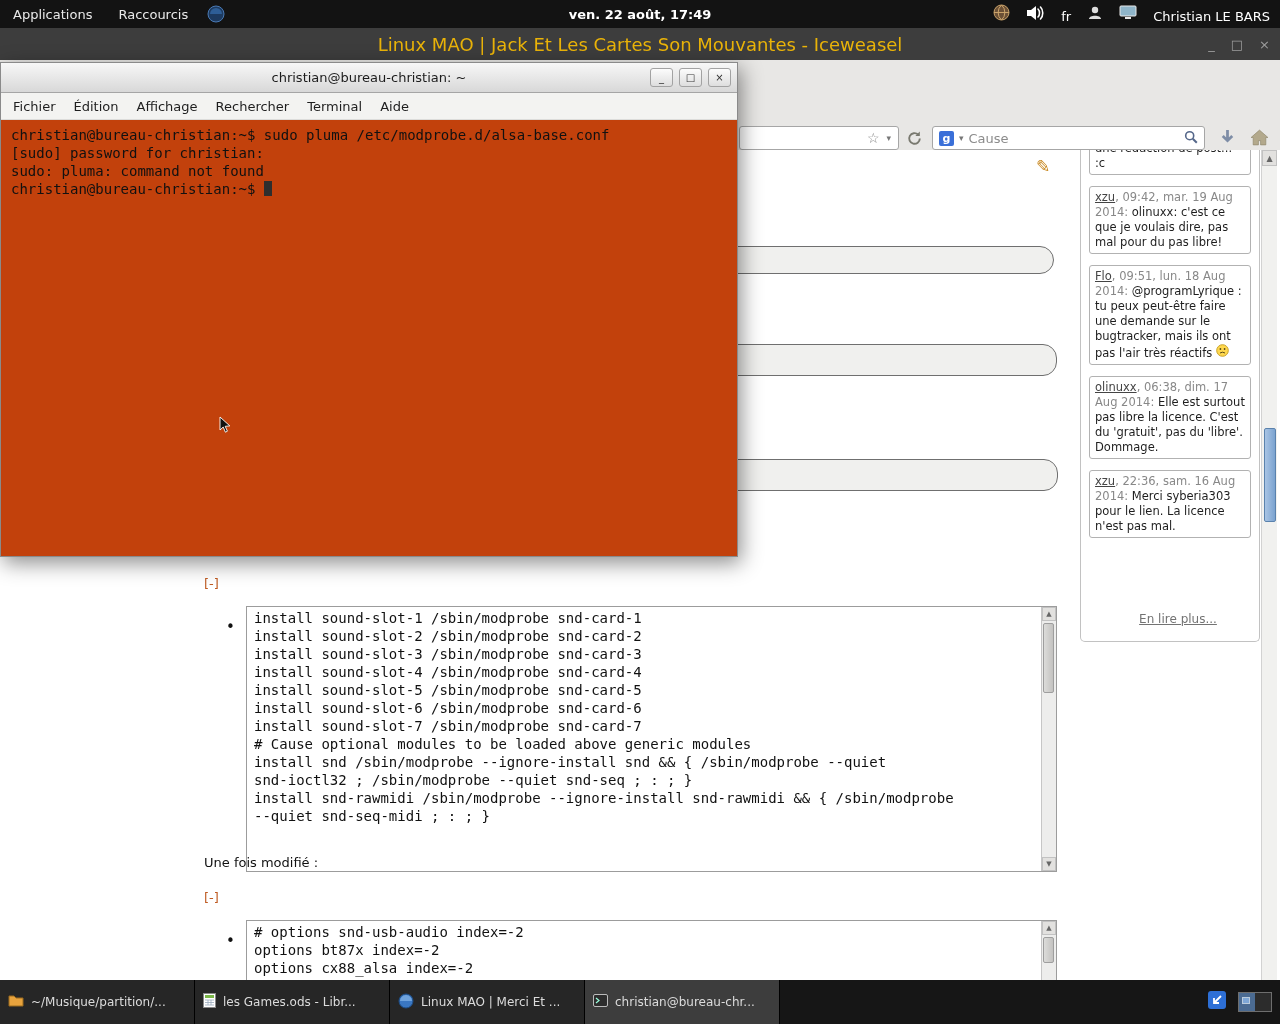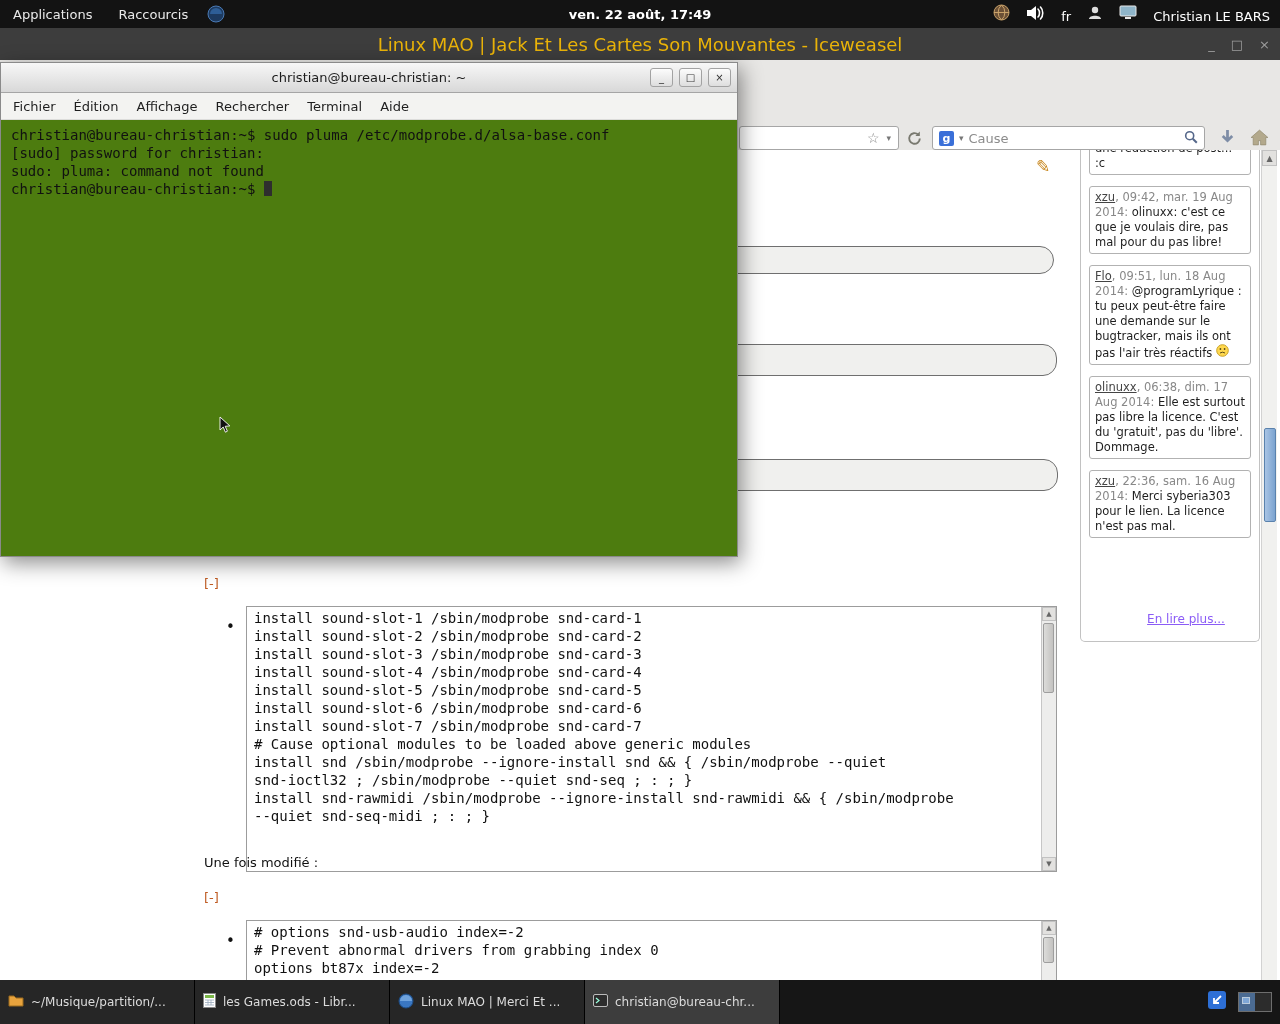--- a/index.html
+++ b/index.html
@@ -60,36 +60,36 @@
   #codebox-1 .sb-thumb{top:16px;height:70px}
   #codebox-2 .sb-thumb{top:16px;height:26px}
 
   
   #shoutbox{position:absolute;left:1080px;top:0;width:180px;height:492px;background:#fff;border:1px solid #c2c2c2;border-top:none;border-radius:0 0 5px 5px;overflow:hidden}
   .shout-box{width:162px;margin:0 auto 11px;border:1px solid #b2b2b2;border-radius:3px;padding:3px 5px;font-size:11.5px;line-height:15px;background:#fff}
   .shout-box:first-child{margin-top:-13px}
   .shout-author{text-decoration:underline;color:#444;cursor:pointer}
   .shout-meta{color:#888}
   .shout-text{color:#1e1e1e}
-  #read-more{position:absolute;left:16px;top:462px;width:100%;text-align:center;font-size:12px;color:#8b5cf6;text-decoration:underline;cursor:pointer}
+  #read-more{position:absolute;left:8px;top:462px;width:100%;text-align:center;font-size:12px;color:#737373;text-decoration:underline;cursor:pointer}
 
   
   #main-scrollbar{position:absolute;left:1261px;top:0;width:16px;height:846px;background:#f1f1ef;border-left:1px solid #d2d2d2}
   #main-scrollbar .sb-btn{height:16px;font-size:8px}
   #main-thumb{position:absolute;left:2px;top:278px;width:12px;height:94px;background:linear-gradient(90deg,#a9c4e4,#7ba3d0);border:1px solid #5a82ad;border-radius:2px}
 
   
   #terminal-window{position:absolute;left:0;top:62px;width:738px;height:495px;z-index:20;background:#fff;border:1px solid #8a8a8a;box-shadow:3px 6px 20px rgba(0,0,0,.45)}
   #terminal-titlebar{position:relative;height:30px;background:linear-gradient(#f7f7f7,#d8d8d8);border-bottom:1px solid #a5a5a5;display:flex;align-items:center;justify-content:center}
   #terminal-title{font-size:13px;font-weight:normal;color:#1c1c1c}
   #terminal-buttons{position:absolute;right:6px;top:5px;display:flex;gap:6px}
   .tbtn{width:23px;height:19px;border:1px solid #a2a2a2;border-radius:3px;background:linear-gradient(#fcfcfc,#dedede);display:flex;align-items:center;justify-content:center;font-size:10px;color:#333}
   #terminal-menubar{height:27px;background:#f3f3f1;border-bottom:1px solid #dcdcda;display:flex;align-items:center;padding:0 3px}
   .tmenu{padding:0 9px;font-size:13px;color:#1e1e1e;height:100%;display:flex;align-items:center}
-  #terminal-screen{position:relative;height:436px;background:#4d7c0f;padding:6px 10px;font-family:"DejaVu Sans Mono","Liberation Mono",monospace;font-size:14px;line-height:18px;color:#111}
+  #terminal-screen{position:relative;height:436px;background:#c2410c;padding:6px 10px;font-family:"DejaVu Sans Mono","Liberation Mono",monospace;font-size:14px;line-height:18px;color:#111}
   .tline{white-space:pre}
   #term-cursor{display:inline-block;width:8px;height:15px;background:#2e2e2e;vertical-align:-2px}
   #mouse-pointer{position:absolute;left:218px;top:296px}
 
   
   #taskbar{position:absolute;left:0;bottom:0;width:1280px;height:44px;background:#161616;display:flex;align-items:stretch;z-index:50;color:#dcdcdc}
   .task-item{width:195px;display:flex;align-items:center;gap:7px;padding:0 8px;border-right:1px solid #000;background:#262626;font-size:12px;cursor:pointer;overflow:hidden}
   .task-item .lbl{white-space:nowrap;overflow:hidden;text-overflow:clip}
   .task-item.active{background:#3d3d3d}
   #tray{margin-left:auto;display:flex;align-items:center;gap:12px;padding-right:8px}
@@ -216,21 +216,20 @@
     </div>
 
     <div id="paragraph-1">Une fois modifié :</div>
 
     <span class="toggle" id="toggle-2">[-]</span>
     <span class="bullet" id="bullet-2">•</span>
 
     <div class="codebox" id="codebox-2">
       <div class="codelines">
         <div class="codeline"># options snd-usb-audio index=-2</div>
-        <div class="codeline"># Prevent abnormal drivers from grabbing index 0</div>
         <div class="codeline">options bt87x index=-2</div>
         <div class="codeline">options cx88_alsa index=-2</div>
       </div>
       <div class="vscroll">
         <div class="sb-btn">▲</div>
         <div class="sb-thumb"></div>
       </div>
     </div>
 
     <div id="shoutbox">

